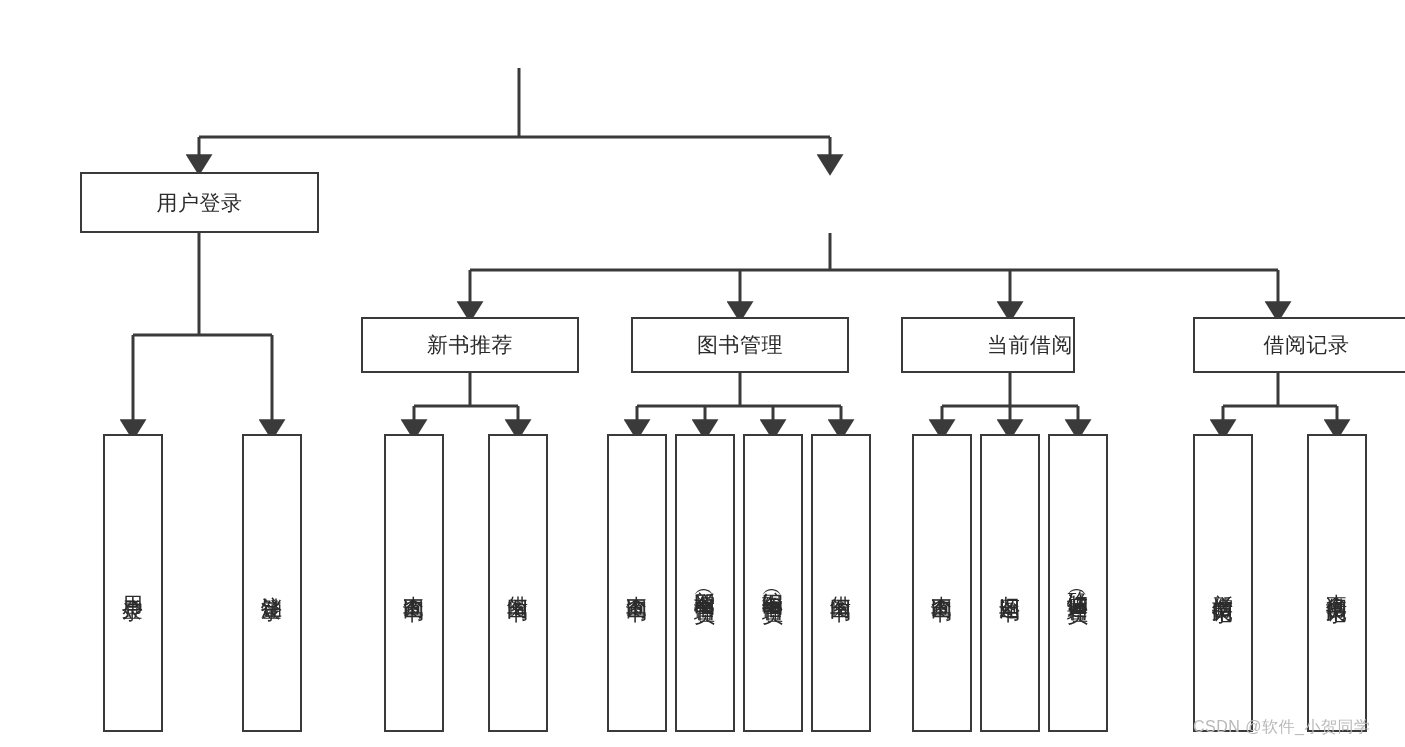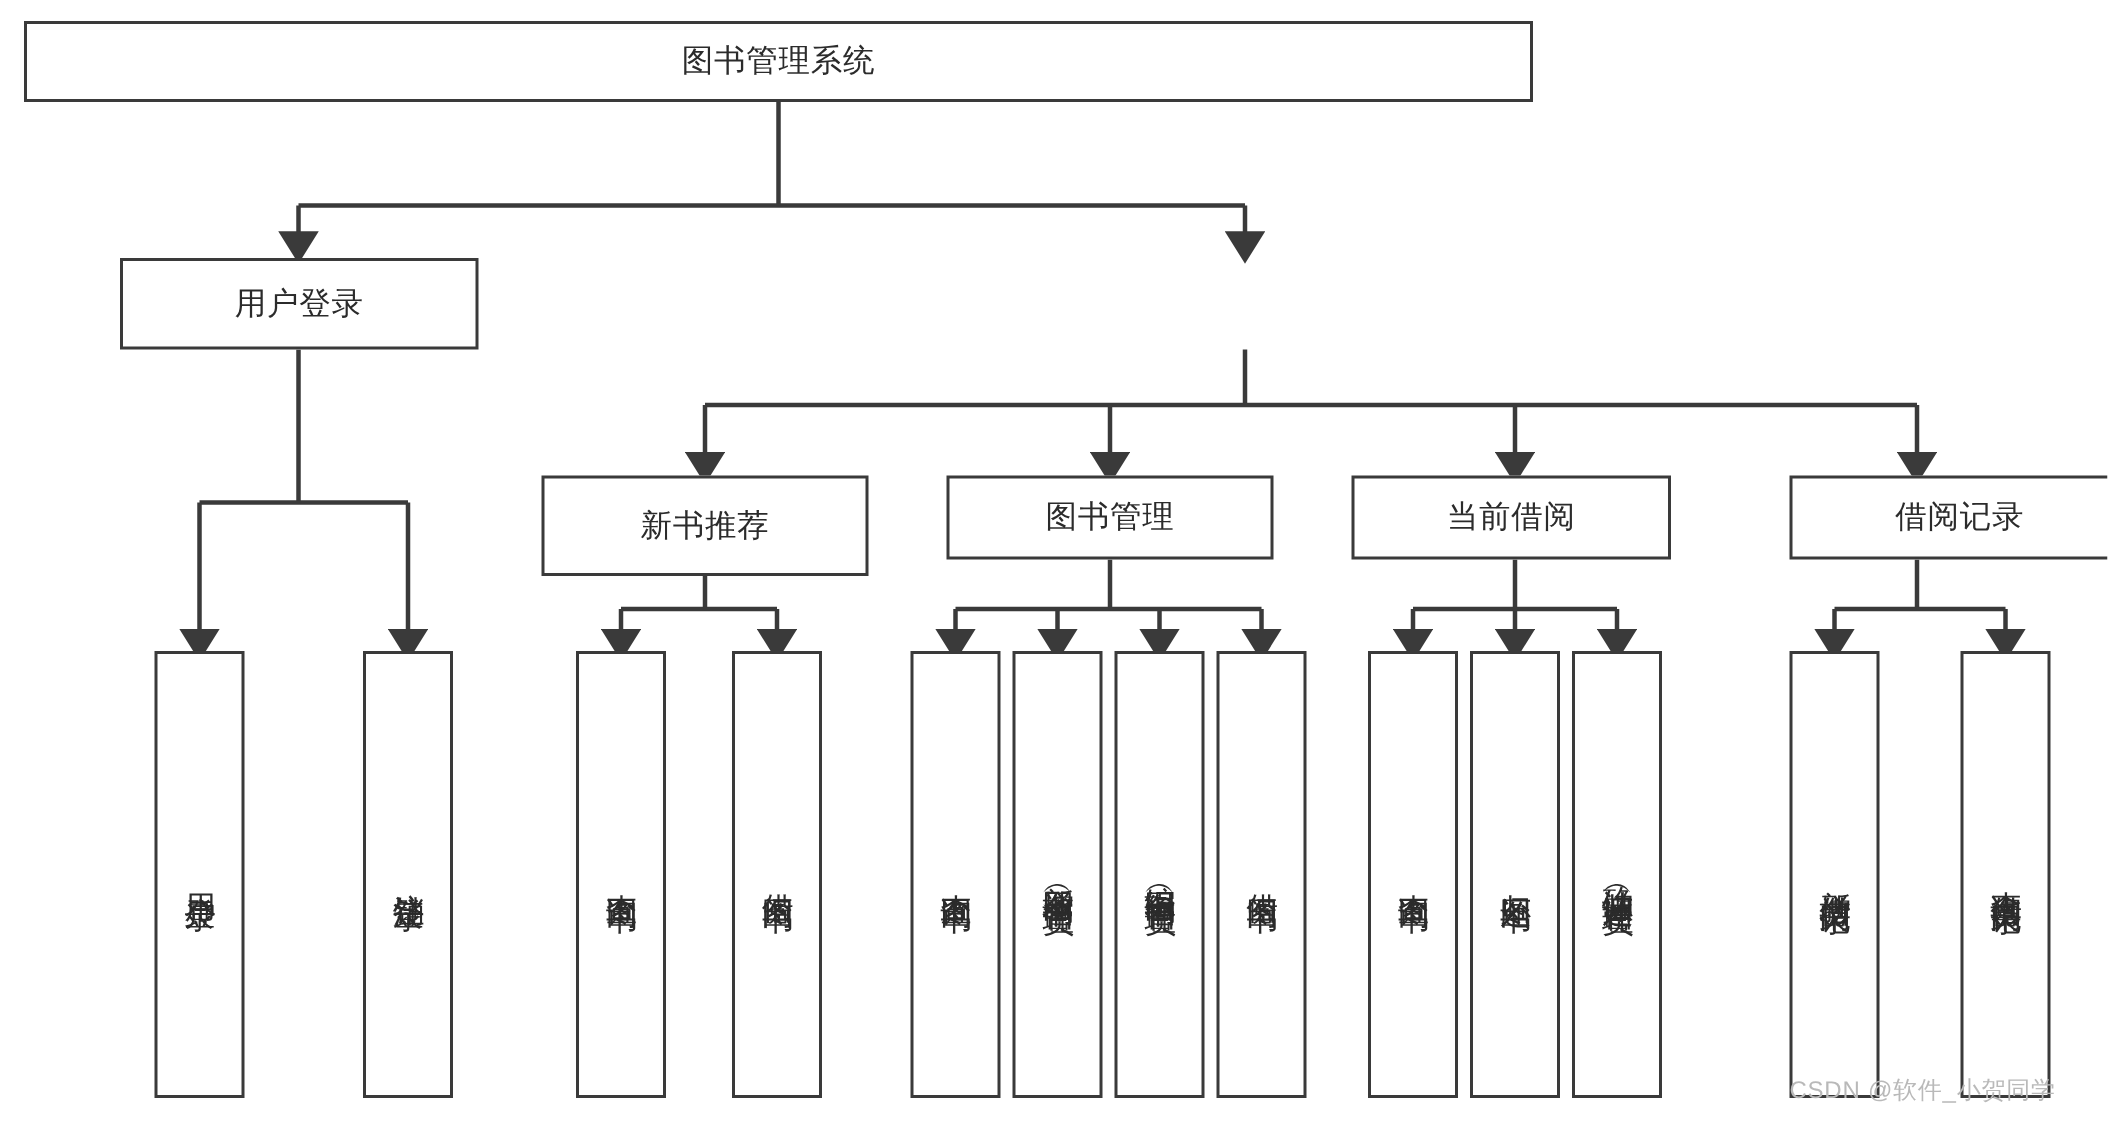--- a/index.html
+++ b/index.html
@@ -111,35 +111,32 @@
       <path d="M1010,406 L1010,430" marker-end="url(#arrow)"></path>
       <path d="M1078,406 L1078,430" marker-end="url(#arrow)"></path>
 
       <path d="M1278,373 L1278,406"></path>
       <path d="M1223,406 L1337,406"></path>
       <path d="M1223,406 L1223,430" marker-end="url(#arrow)"></path>
       <path d="M1337,406 L1337,430" marker-end="url(#arrow)"></path>
     </g>
   </svg>
 
-  <div class="node horiz" style="left:16px; top:14px; width:1006px; height:54px;">
-    <span>图书管理系统</span>
-  </div>
 
   <div class="node horiz" style="left:80px; top:172px; width:239px; height:61px;">
     <span>用户登录</span>
   </div>
 
-  <div class="node horiz" style="left:361px; top:317px; width:218px; height:67px;">
+  <div class="node horiz" style="left:361px; top:317px; width:218px; height:56px;">
     <span>新书推荐</span>
   </div>
   <div class="node horiz" style="left:631px; top:317px; width:218px; height:56px;">
     <span>图书管理</span>
   </div>
-  <div class="node horiz" style="left:901px; top:317px; width:213px; height:56px;">
+  <div class="node horiz" style="left:901px; top:317px; width:174px; height:56px;justify-content:flex-end;">
     <span>当前借阅</span>
   </div>
   <div class="node horiz" style="left:1193px; top:317px; width:227px; height:56px;">
     <span>借阅记录</span>
   </div>
 
   <div class="node vert" style="left:103px; top:434px; width:60px; height:298px;">
     <span>用户登录</span>
   </div>
   <div class="node vert" style="left:242px; top:434px; width:60px; height:298px;">

